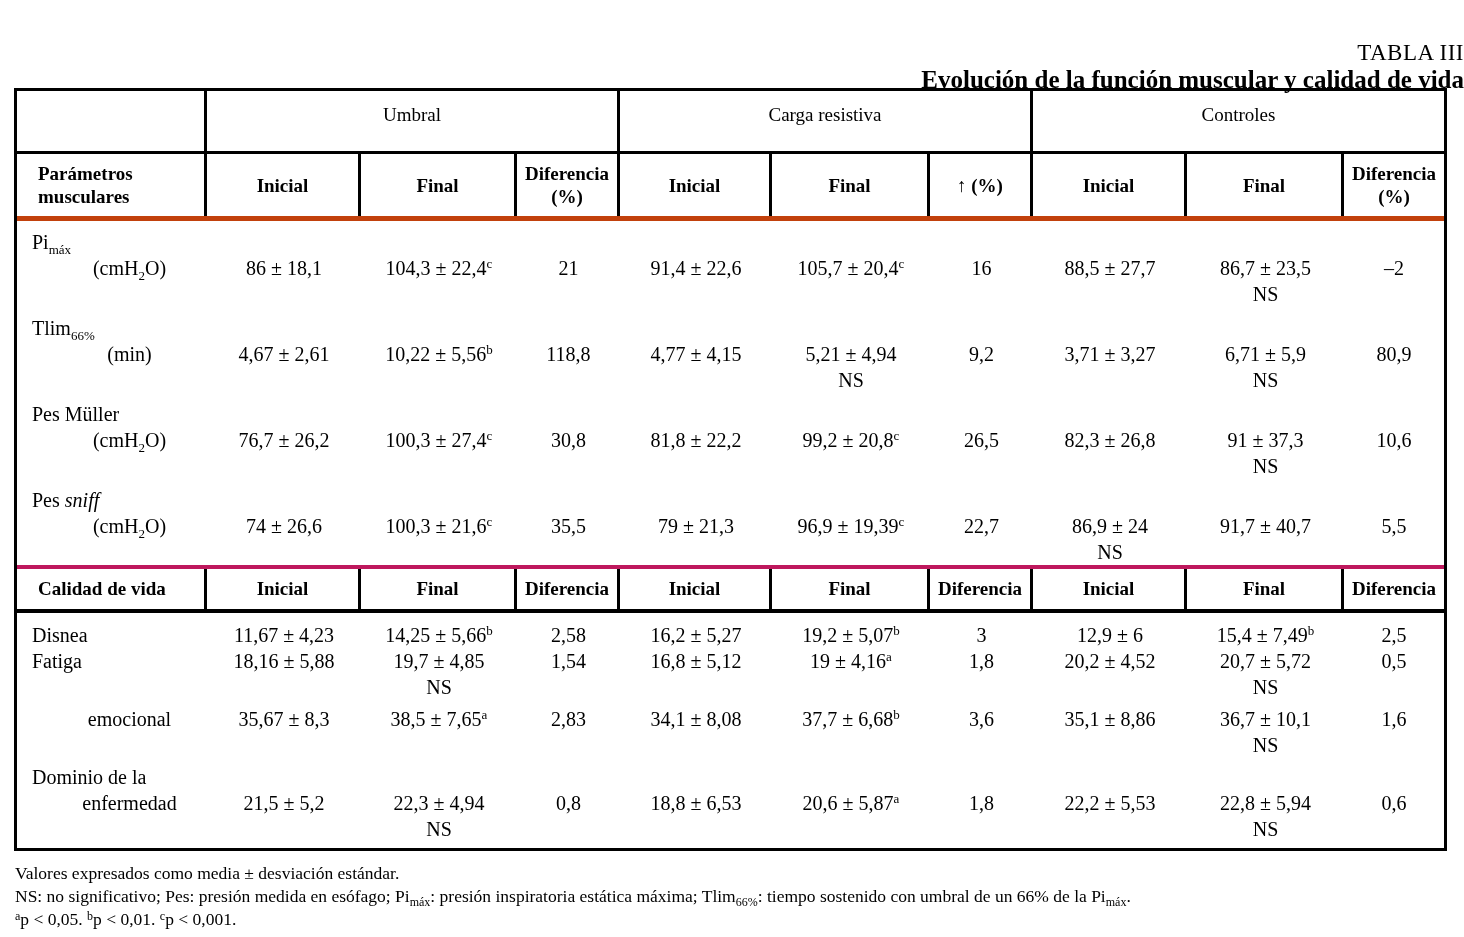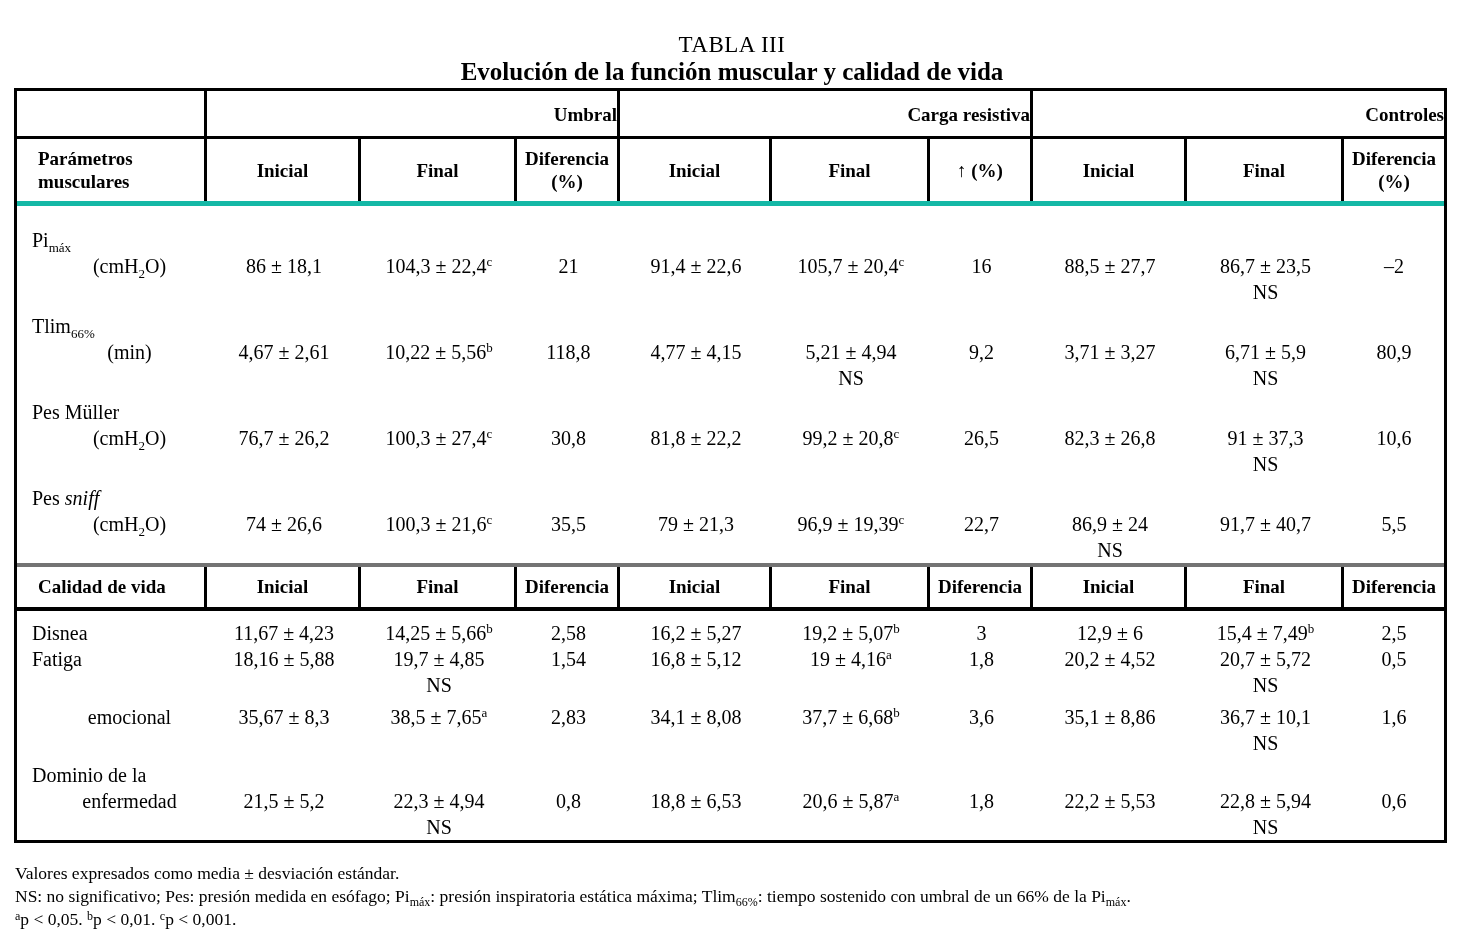--- a/index.html
+++ b/index.html
@@ -2,52 +2,52 @@
 <html><head>
 <meta charset="utf-8">
 <style>
   * { margin:0; padding:0; box-sizing:border-box; }
   html,body { background:#888; }
   .page {
     position:relative; width:1464px; height:937px; background:#ffffff;
     font-family:"Liberation Serif","DejaVu Serif",serif; color:#000;
     margin:0 auto; overflow:hidden;
   }
-  .title-block { position:absolute; top:32px; left:0; width:100%; text-align:center; }
+  .title-block { position:absolute; top:40px; left:0; width:100%; text-align:right; }
   .title-line1 { font-size:23px; letter-spacing:0.5px; }
   .title-line2 { font-size:25px; font-weight:bold; }
 
   .tabla {
     position:absolute; left:14px; top:88px; width:1433px;
     border:3px solid #000;
   }
   .grid10 { display:grid; grid-template-columns:190px 154px 156px 103px 152px 158px 103px 154px 157px 100px; }
   .vr { border-right:3px solid #000; }
 
   
   .band1 { border-bottom:3px solid #000; }
-  .band1 .cell { height:45px; line-height:47px; text-align:right; font-weight:bold; font-size:19px; }
+  .band1 .cell { height:60px; line-height:47px; text-align:center; font-weight:normal; font-size:19px; }
   .g-umbral   { grid-column:2 / span 3; }
   .g-carga    { grid-column:5 / span 3; }
   .g-controles{ grid-column:8 / span 3; }
 
   
-  .band2 { border-bottom:5px solid #14b8a6; }
+  .band2 { border-bottom:5px solid #c2410c; }
   .band2 .cell { height:62px; display:flex; flex-direction:column; justify-content:center;
                  text-align:center; font-weight:bold; font-size:19px; line-height:23px; }
   .band2 .cell.left { align-items:flex-start; text-align:left; padding-left:21px; }
 
   
-  .band3 { border-top:4px solid #737373; border-bottom:4px solid #000; }
+  .band3 { border-top:4px solid #be185d; border-bottom:4px solid #000; }
   .band3 .cell { height:40px; line-height:40px; text-align:center; font-weight:bold; font-size:19px; }
   .band3 .cell.left { text-align:left; padding-left:21px; }
 
   
-  .body1 { padding-top:13px; }
-  .body2 { padding-top:9px; }
+  .body1 { padding-top:0; }
+  .body2 { padding-top:9px; padding-bottom:6px; }
   .row-s1 { padding-top:8px; }
   .row-gap { margin-top:6px; }
   .l { height:26px; line-height:26px; font-size:20px; white-space:nowrap; }
   .lbl { text-align:left; padding-left:15px; }
   .lbl.indent { padding-left:35px;text-align:center; }
   .val { text-align:center; }
   sub.sm  { font-size:13px; vertical-align:-5px; line-height:0; }
   sup.sm  { font-size:13px; vertical-align:7px;  line-height:0; }
   i.it { font-style:italic; }
 

